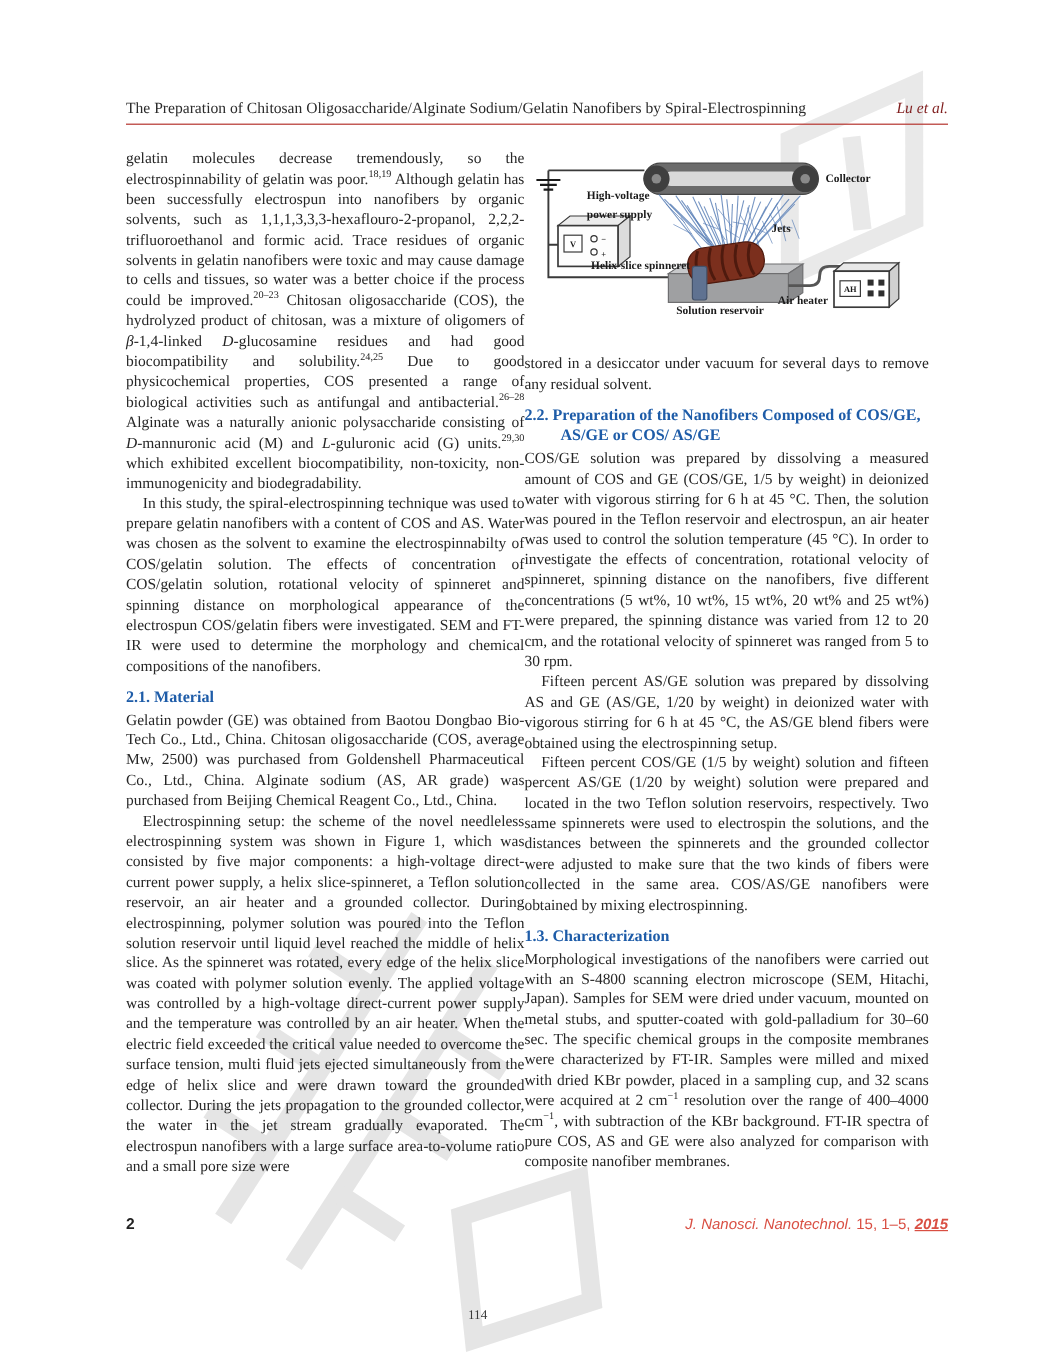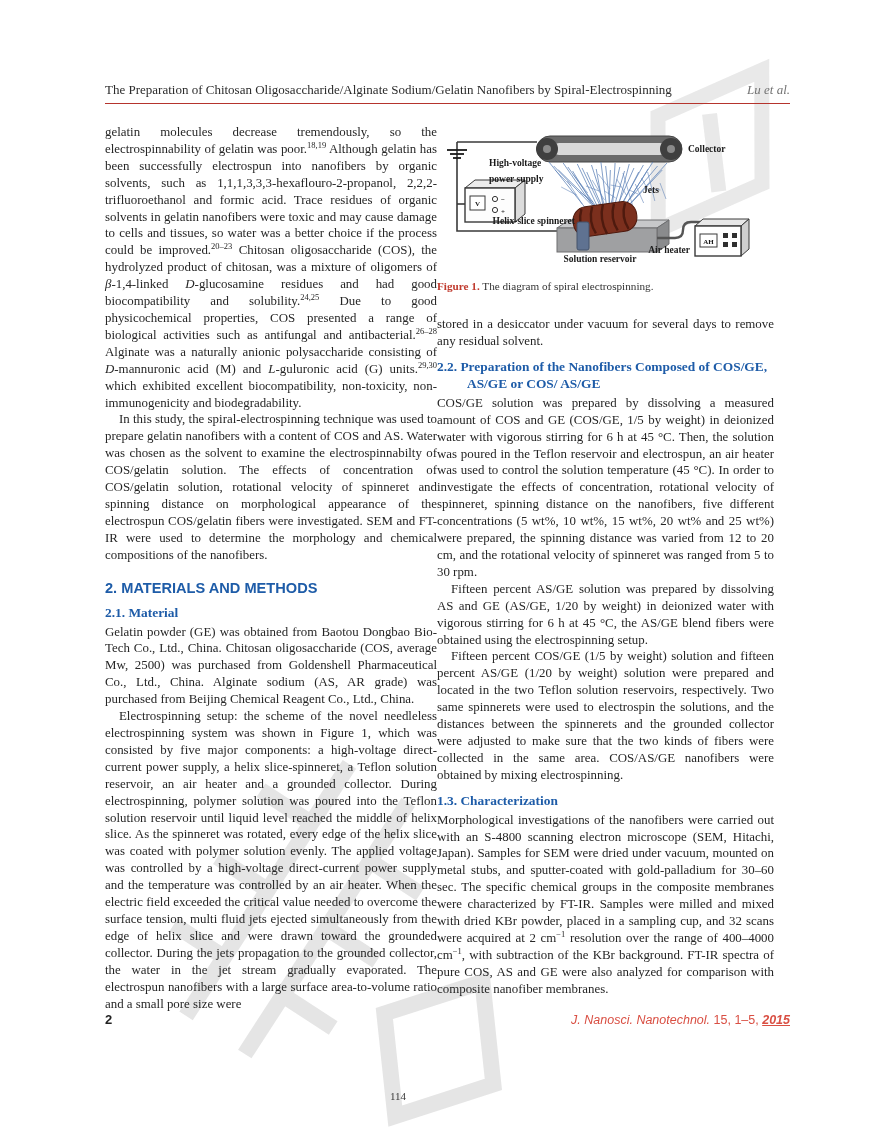--- a/index.html
+++ b/index.html
@@ -3,21 +3,21 @@
 <meta charset="utf-8">
 <style>
   html,body{margin:0;padding:0;background:#ffffff;}
   .page{position:relative;width:876px;height:1141px;background:#fff;overflow:hidden;
         font-family:"Liberation Serif",serif;color:#262626;}
   .wm{position:absolute;z-index:0;pointer-events:none;}
   .content{position:absolute;z-index:1;left:105px;top:82px;width:685px;}
   .hdr{display:flex;justify-content:space-between;align-items:flex-start;
        font-size:13px;color:#2b2b2b;padding-bottom:5px;
        border-bottom:1.5px solid var(--rule-red,#b5342d);}
-  .hdr .authors{font-style:italic;color:#737373;}
+  .hdr .authors{font-style:italic;color:#7f1d1d;}
   .cols{display:flex;gap:0;margin-top:20px;}
   .col-left{width:332px;}
   .col-right{width:337px;}
   p{font-size:12.9px;line-height:16.9px;text-align:justify;margin:0;text-indent:14px;}
   p.ni{text-indent:0;}
   sup{font-size:8.5px;line-height:0;vertical-align:super;}
   .h1{color:var(--heading-blue,#1e5ca8);font-family:"Liberation Sans",sans-serif;
       font-weight:bold;font-size:14.6px;margin:16px 0 4px;}
   .h2{color:var(--heading-blue,#1e5ca8);font-weight:bold;font-size:13.4px;
       margin:8px 0 3px;padding-left:30px;text-indent:-30px;line-height:17px;}
@@ -60,21 +60,20 @@
     <div class="hdr">
       <span>The Preparation of Chitosan Oligosaccharide/Alginate Sodium/Gelatin Nanofibers by Spiral-Electrospinning</span>
       <span class="authors">Lu et al.</span>
     </div>
 
     <div class="cols">
 
       <div class="col-left">
           <p class="ni">gelatin molecules decrease tremendously, so the electrospinnability of gelatin was poor.<sup>18,19</sup> Although gelatin has been successfully electrospun into nanofibers by organic solvents, such as 1,1,1,3,3,3-hexaflouro-2-propanol, 2,2,2-trifluoroethanol and formic acid. Trace residues of organic solvents in gelatin nanofibers were toxic and may cause damage to cells and tissues, so water was a better choice if the process could be improved.<sup>20–23</sup> Chitosan oligosaccharide (COS), the hydrolyzed product of chitosan, was a mixture of oligomers of <i>β</i>-1,4-linked <i>D</i>-glucosamine residues and had good biocompatibility and solubility.<sup>24,25</sup> Due to good physicochemical properties, COS presented a range of biological activities such as antifungal and antibacterial.<sup>26–28</sup> Alginate was a naturally anionic polysaccharide consisting of <i>D</i>-mannuronic acid (M) and <i>L</i>-guluronic acid (G) units.<sup>29,30</sup> which exhibited excellent biocompatibility, non-toxicity, non-immunogenicity and biodegradability.</p>
           <p>In this study, the spiral-electrospinning technique was used to prepare gelatin nanofibers with a content of COS and AS. Water was chosen as the solvent to examine the electrospinnabilty of COS/gelatin solution. The effects of concentration of COS/gelatin solution, rotational velocity of spinneret and spinning distance on morphological appearance of the electrospun COS/gelatin fibers were investigated. SEM and FT-IR were used to determine the morphology and chemical compositions of the nanofibers.</p>
-          <div class="h1">2. MATERIALS AND METHODS</div>
           <div class="h2">2.1. Material</div>
           <p class="ni">Gelatin powder (GE) was obtained from Baotou Dongbao Bio-Tech Co., Ltd., China. Chitosan oligosaccharide (COS, average Mw, 2500) was purchased from Goldenshell Pharmaceutical Co., Ltd., China. Alginate sodium (AS, AR grade) was purchased from Beijing Chemical Reagent Co., Ltd., China.</p>
           <p>Electrospinning setup: the scheme of the novel needleless electrospinning system was shown in Figure 1, which was consisted by five major components: a high-voltage direct-current power supply, a helix slice-spinneret, a Teflon solution reservoir, an air heater and a grounded collector. During electrospinning, polymer solution was poured into the Teflon solution reservoir until liquid level reached the middle of helix slice. As the spinneret was rotated, every edge of the helix slice was coated with polymer solution evenly. The applied voltage was controlled by a high-voltage direct-current power supply and the temperature was controlled by an air heater. When the electric field exceeded the critical value needed to overcome the surface tension, multi fluid jets ejected simultaneously from the edge of helix slice and were drawn toward the grounded collector. During the jets propagation to the grounded collector, the water in the jet stream gradually evaporated. The electrospun nanofibers with a large surface area-to-volume ratio and a small pore size were</p>
         </div>
 
       <div class="col-right">
         <figure>
           <svg width="337" height="140" viewBox="0 0 337 140">
 
             <g stroke="#3a3a3a" stroke-width="1.6" fill="none">
@@ -184,24 +183,20 @@
             </g>
 
             <text x="251" y="26" class="flabel">Collector</text>
             <text x="52" y="40" class="flabel">High-voltage</text>
             <text x="52" y="56" class="flabel">power supply</text>
             <text x="206" y="67" class="flabel">Jets</text>
             <text x="138" y="98" text-anchor="end" class="flabel">Helix-slice spinneret</text>
             <text x="163" y="136" text-anchor="middle" class="flabel">Solution reservoir</text>
             <text x="253" y="127" text-anchor="end" class="flabel">Air heater</text>
           </svg>
-          <figcaption>
-            <span class="figlabel">Figure 1.</span>
-            <span>The diagram of spiral electrospinning.</span>
-          </figcaption>
         </figure>
         <div class="rblocks">
             <p class="ni">stored in a desiccator under vacuum for several days to remove any residual solvent.</p>
             <div class="h2">2.2. Preparation of the Nanofibers Composed of COS/GE, AS/GE or COS/ AS/GE</div>
             <p class="ni">COS/GE solution was prepared by dissolving a measured amount of COS and GE (COS/GE, 1/5 by weight) in deionized water with vigorous stirring for 6 h at 45 °C. Then, the solution was poured in the Teflon reservoir and electrospun, an air heater was used to control the solution temperature (45 °C). In order to investigate the effects of concentration, rotational velocity of spinneret, spinning distance on the nanofibers, five different concentrations (5 wt%, 10 wt%, 15 wt%, 20 wt% and 25 wt%) were prepared, the spinning distance was varied from 12 to 20 cm, and the rotational velocity of spinneret was ranged from 5 to 30 rpm.</p>
             <p>Fifteen percent AS/GE solution was prepared by dissolving AS and GE (AS/GE, 1/20 by weight) in deionized water with vigorous stirring for 6 h at 45 °C, the AS/GE blend fibers were obtained using the electrospinning setup.</p>
             <p>Fifteen percent COS/GE (1/5 by weight) solution and fifteen percent AS/GE (1/20 by weight) solution were prepared and located in the two Teflon solution reservoirs, respectively. Two same spinnerets were used to electrospin the solutions, and the distances between the spinnerets and the grounded collector were adjusted to make sure that the two kinds of fibers were collected in the same area. COS/AS/GE nanofibers were obtained by mixing electrospinning.</p>
             <div class="h2">1.3. Characterization</div>
             <p class="ni">Morphological investigations of the nanofibers were carried out with an S-4800 scanning electron microscope (SEM, Hitachi, Japan). Samples for SEM were dried under vacuum, mounted on metal stubs, and sputter-coated with gold-palladium for 30–60 sec. The specific chemical groups in the composite membranes were characterized by FT-IR. Samples were milled and mixed with dried KBr powder, placed in a sampling cup, and 32 scans were acquired at 2 cm<sup>−1</sup> resolution over the range of 400–4000 cm<sup>−1</sup>, with subtraction of the KBr background. FT-IR spectra of pure COS, AS and GE were also analyzed for comparison with composite nanofiber membranes.</p>
           </div>

